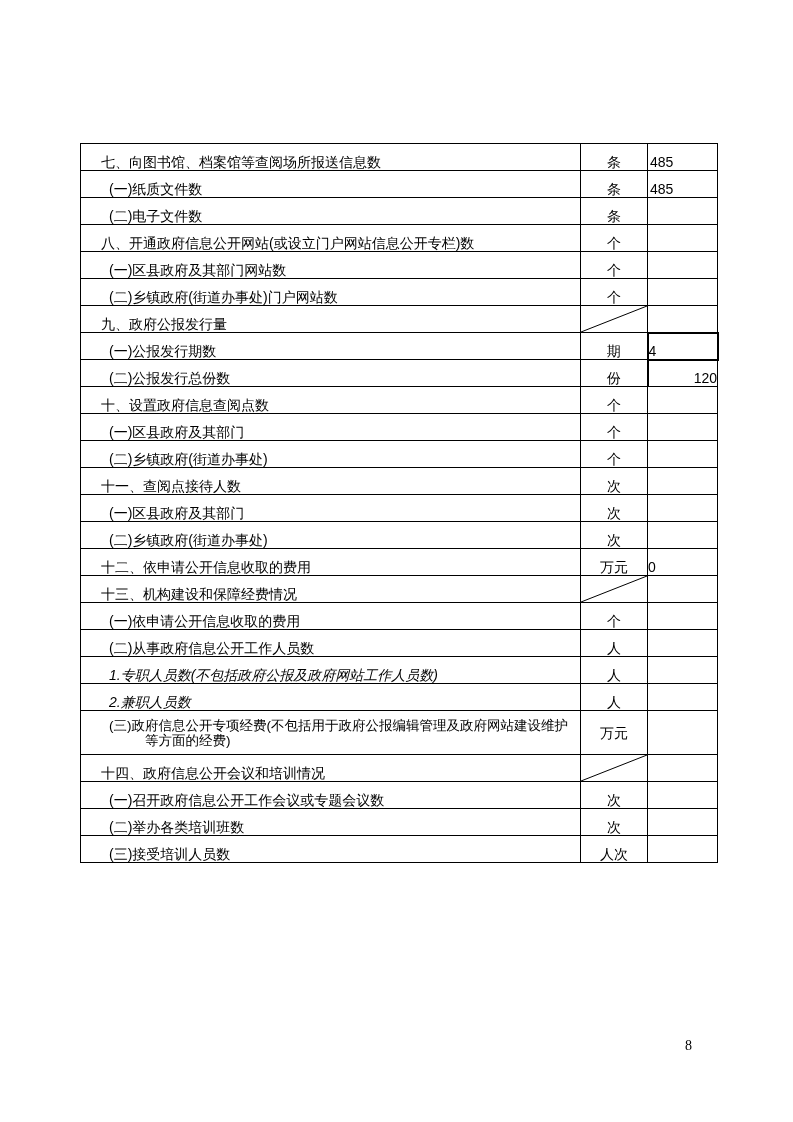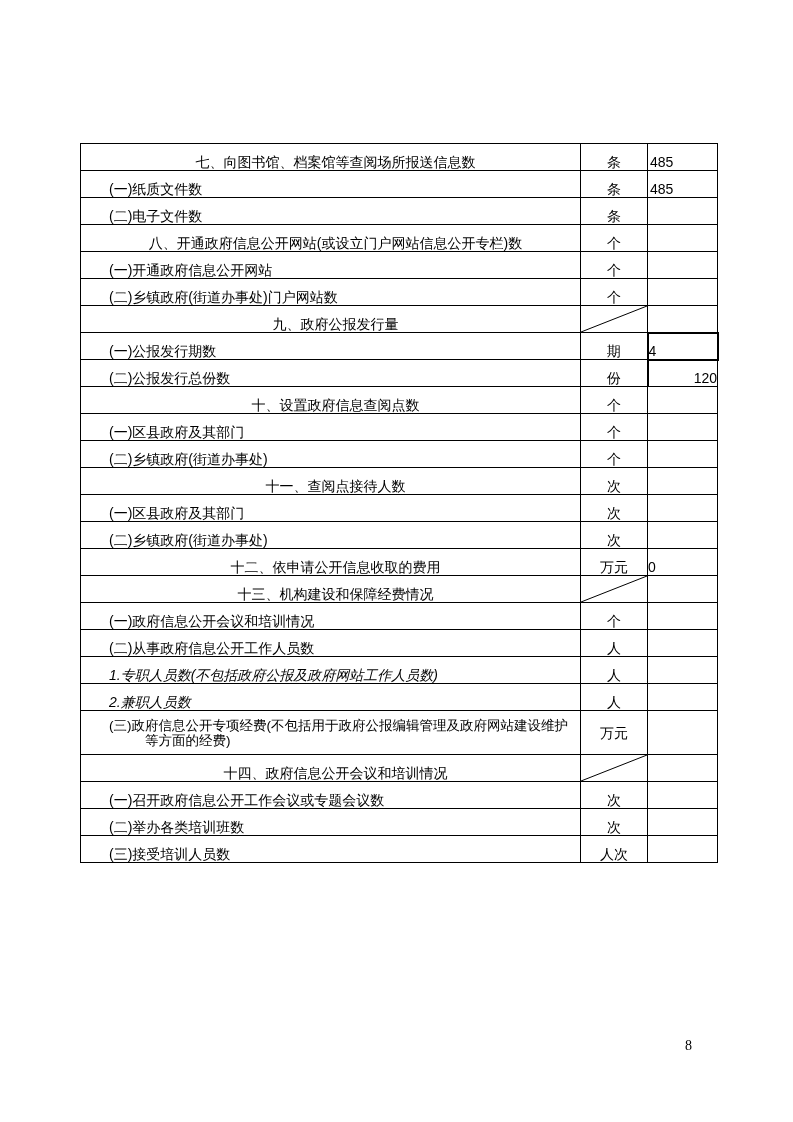--- a/index.html
+++ b/index.html
@@ -24,21 +24,21 @@
   table.stat tr.tall { height: 44px; margin-left: 38px; }
   table.stat td {
     border: 1px solid #000000;
     font-size: 14px;
     line-height: 16px;
     vertical-align: bottom;
     padding: 0;
     overflow: hidden;
   }
   td.ci { white-space: nowrap; }
-  td.ci.lv0 { padding-left: 10px; text-align: center; }
+  td.ci.lv0 { padding-left: 20px; }
   td.ci.lv1 { padding-left: 28px; margin-top: 16px; }
   td.ci.lv2 { padding-left: 28px; font-style: italic; }
   td.ci.hang {
     white-space: normal;
     padding-left: 64px;
     text-indent: -36px;
     vertical-align: middle;
     font-size: 13.5px;
     line-height: 15px;
   }
@@ -85,21 +85,21 @@
         <td class="ci lv1">(二)电子文件数</td>
         <td class="cu">条</td>
         <td class="cv"></td>
       </tr>
       <tr>
         <td class="ci lv0">八、开通政府信息公开网站(或设立门户网站信息公开专栏)数</td>
         <td class="cu">个</td>
         <td class="cv"></td>
       </tr>
       <tr>
-        <td class="ci lv1">(一)开通政府信息公开网站</td>
+        <td class="ci lv1">(一)区县政府及其部门网站数</td>
         <td class="cu">个</td>
         <td class="cv"></td>
       </tr>
       <tr>
         <td class="ci lv1">(二)乡镇政府(街道办事处)门户网站数</td>
         <td class="cu">个</td>
         <td class="cv"></td>
       </tr>
       <tr>
         <td class="ci lv0">九、政府公报发行量</td>
@@ -158,21 +158,21 @@
       <tr>
         <td class="ci lv0">十三、机构建设和保障经费情况</td>
         <td class="cu diag">
             <svg viewBox="0 0 10 10" preserveAspectRatio="none">
               <line x1="0" y1="10" x2="10" y2="0" stroke="#000" stroke-width="1" vector-effect="non-scaling-stroke"></line>
             </svg>
           </td>
         <td class="cv"></td>
       </tr>
       <tr>
-        <td class="ci lv1">(一)政府信息公开会议和培训情况</td>
+        <td class="ci lv1">(一)依申请公开信息收取的费用</td>
         <td class="cu">个</td>
         <td class="cv"></td>
       </tr>
       <tr>
         <td class="ci lv1">(二)从事政府信息公开工作人员数</td>
         <td class="cu">人</td>
         <td class="cv"></td>
       </tr>
       <tr>
         <td class="ci lv2">1.专职人员数(不包括政府公报及政府网站工作人员数)</td>

